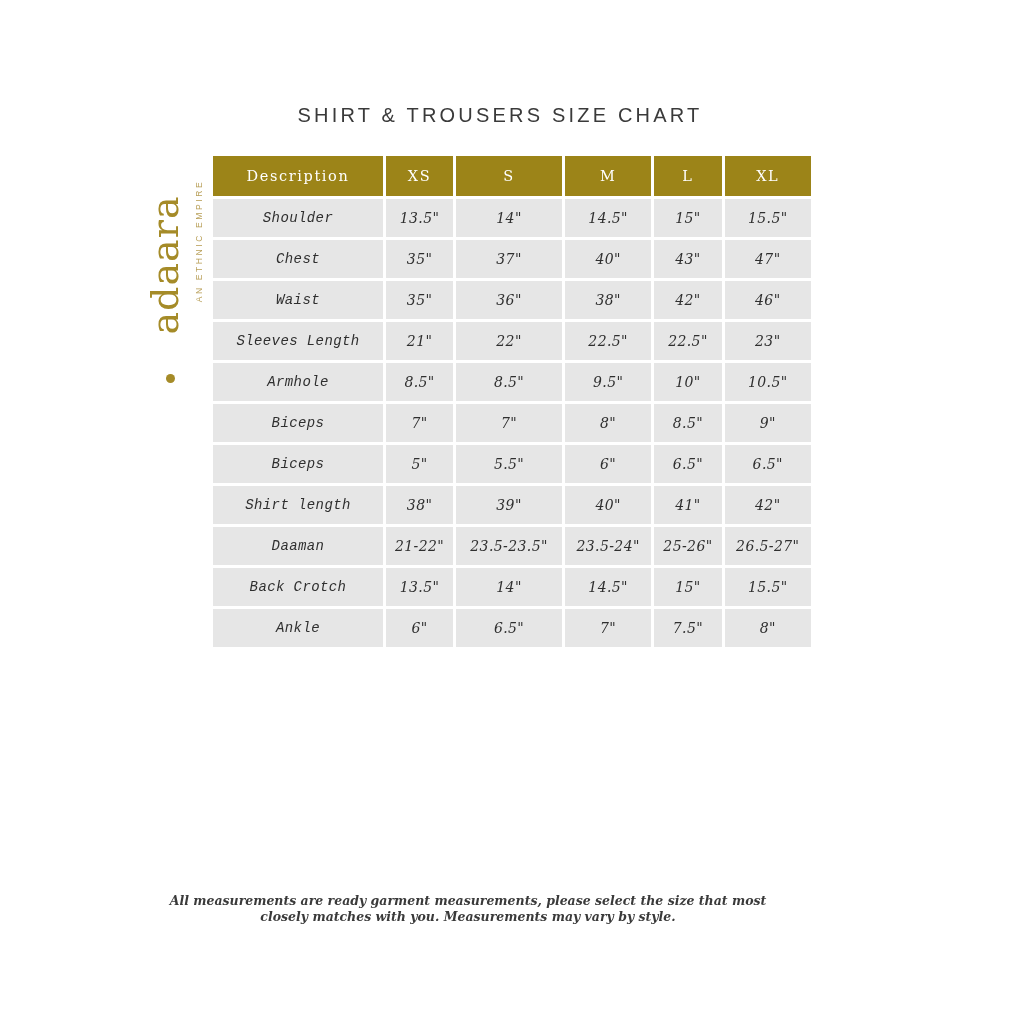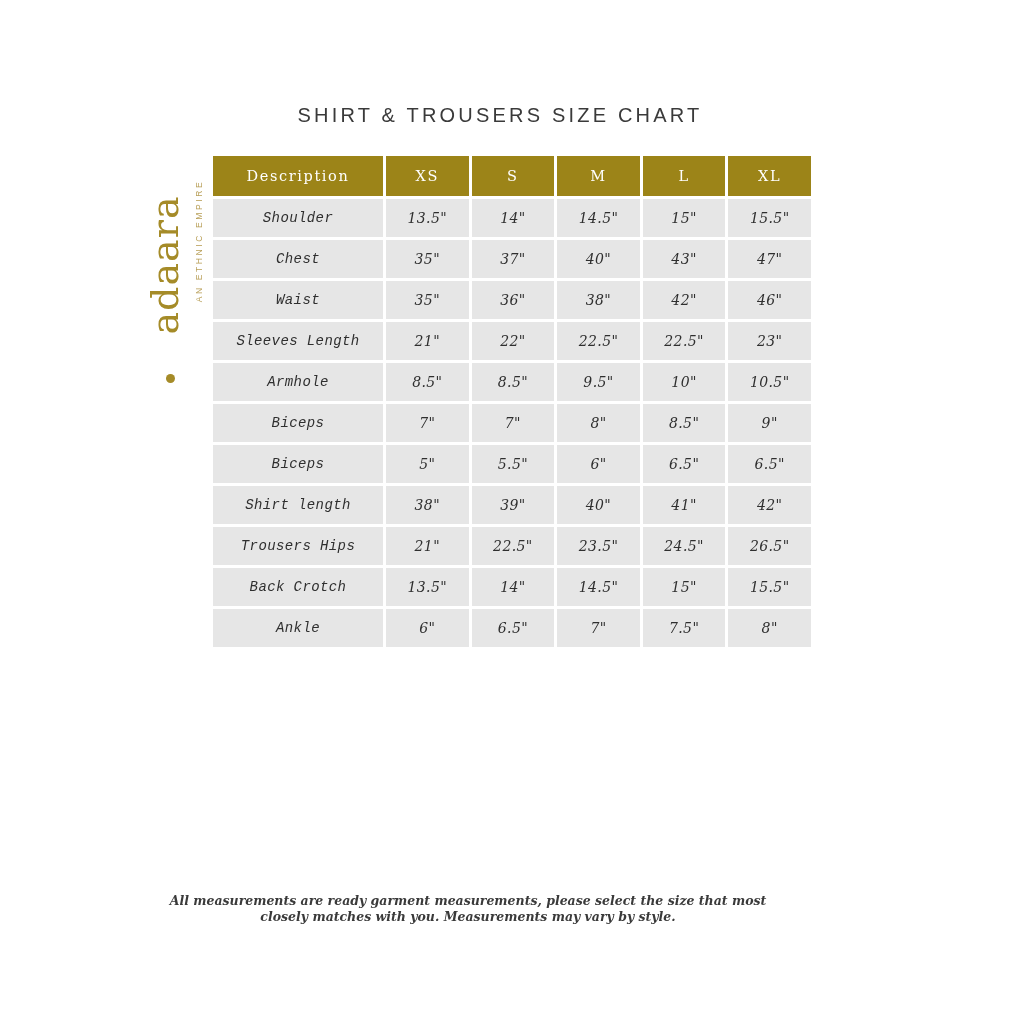--- a/index.html
+++ b/index.html
@@ -213,26 +213,26 @@
         </tr>
         <tr>
           <td class="label">Shirt length</td>
           <td>38"</td>
           <td>39"</td>
           <td>40"</td>
           <td>41"</td>
           <td>42"</td>
         </tr>
         <tr>
-          <td class="label">Trousers Hips</td>
-          <td>21"</td>
-          <td>22.5"</td>
-          <td>23.5"</td>
-          <td>24.5"</td>
-          <td>26.5"</td>
+          <td class="label">Daaman</td>
+          <td>21-22"</td>
+          <td>23.5-23.5"</td>
+          <td>23.5-24"</td>
+          <td>25-26"</td>
+          <td>26.5-27"</td>
         </tr>
         <tr>
           <td class="label">Back Crotch</td>
           <td>13.5"</td>
           <td>14"</td>
           <td>14.5"</td>
           <td>15"</td>
           <td>15.5"</td>
         </tr>
         <tr>

